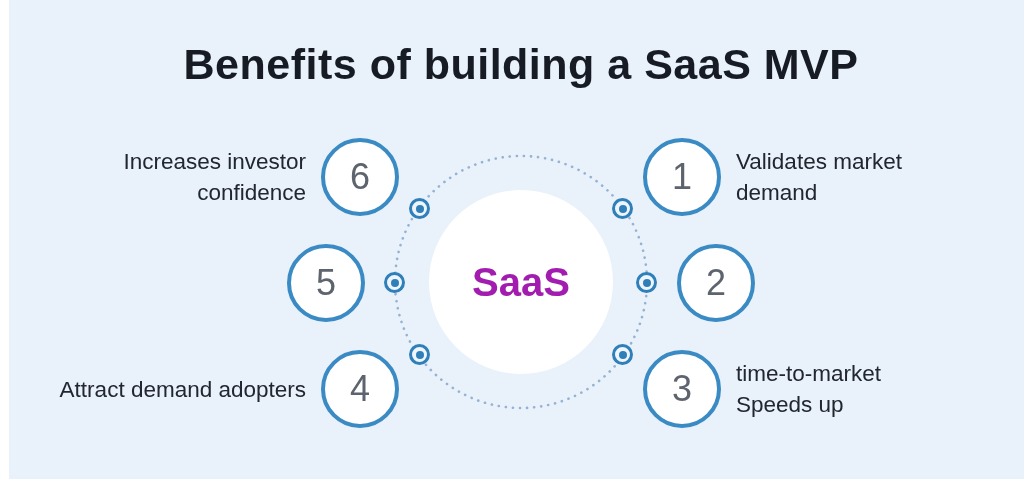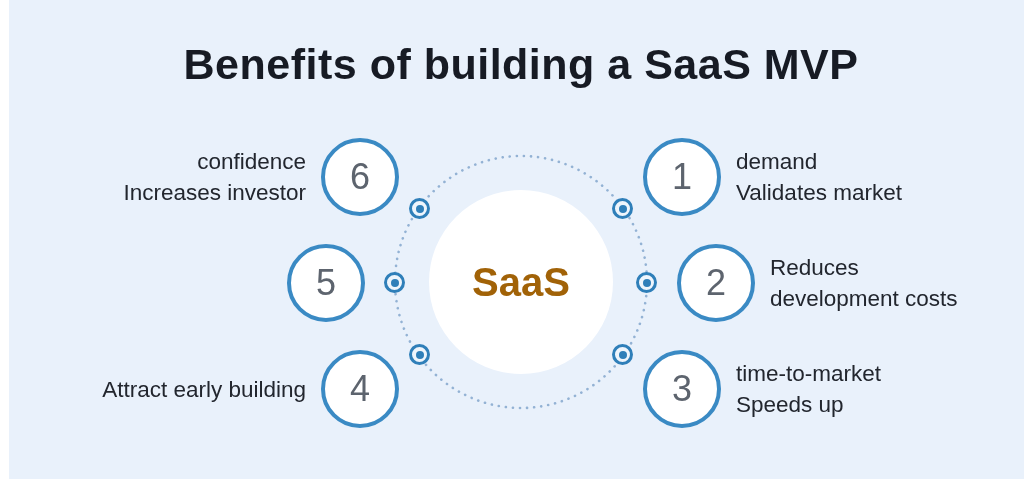--- a/index.html
+++ b/index.html
@@ -37,21 +37,21 @@
     border-radius: 50%;
     background: #ffffff;
     display: flex;
     flex-direction: column;
     align-items: center;
     justify-content: center;
   }
   .center-circle .cline {
     font-size: 40px;
     font-weight: 700;
-    color: #a16207;
+    color: #a21caf;
     line-height: 1.35;
   }
   .dot-marker {
     position: absolute;
     width: 21px;
     height: 21px;
     border-radius: 50%;
     border: 3px solid #2f7fb9;
     background: #eef5fc;
     box-sizing: border-box;
@@ -128,64 +128,60 @@
     </div>
   <div class="dot-marker" style="left:400px; top:344px;">
       <span class="core"></span>
     </div>
 
   <div class="item right" style="left:634px; top:138px;">
     <div class="num-circle">
         <span>1</span>
       </div>
     <div class="label">
+      <div>Validates market</div>
       <div>demand</div>
-      <div>Validates market</div>
     </div>
   </div>
 
   <div class="item right" style="left:668px; top:244px;">
     <div class="num-circle">
         <span>2</span>
       </div>
-    <div class="label">
-      <div>Reduces</div>
-      <div>development costs</div>
-    </div>
   </div>
 
   <div class="item right" style="left:634px; top:350px;">
     <div class="num-circle">
         <span>3</span>
       </div>
     <div class="label">
       <div>time-to-market</div>
       <div>Speeds up</div>
     </div>
   </div>
 
   <div class="item left" style="right:634px; top:138px;">
     <div class="num-circle">
         <span>6</span>
       </div>
     <div class="label">
+      <div>Increases investor</div>
       <div>confidence</div>
-      <div>Increases investor</div>
     </div>
   </div>
 
   <div class="item left" style="right:668px; top:244px;">
     <div class="num-circle">
         <span>5</span>
       </div>
   </div>
 
   <div class="item left" style="right:634px; top:350px;">
     <div class="num-circle">
         <span>4</span>
       </div>
     <div class="label">
-      <div>Attract early building</div>
+      <div>Attract demand adopters</div>
       <div></div>
     </div>
   </div>
 
 </div>
 
 </body></html>

